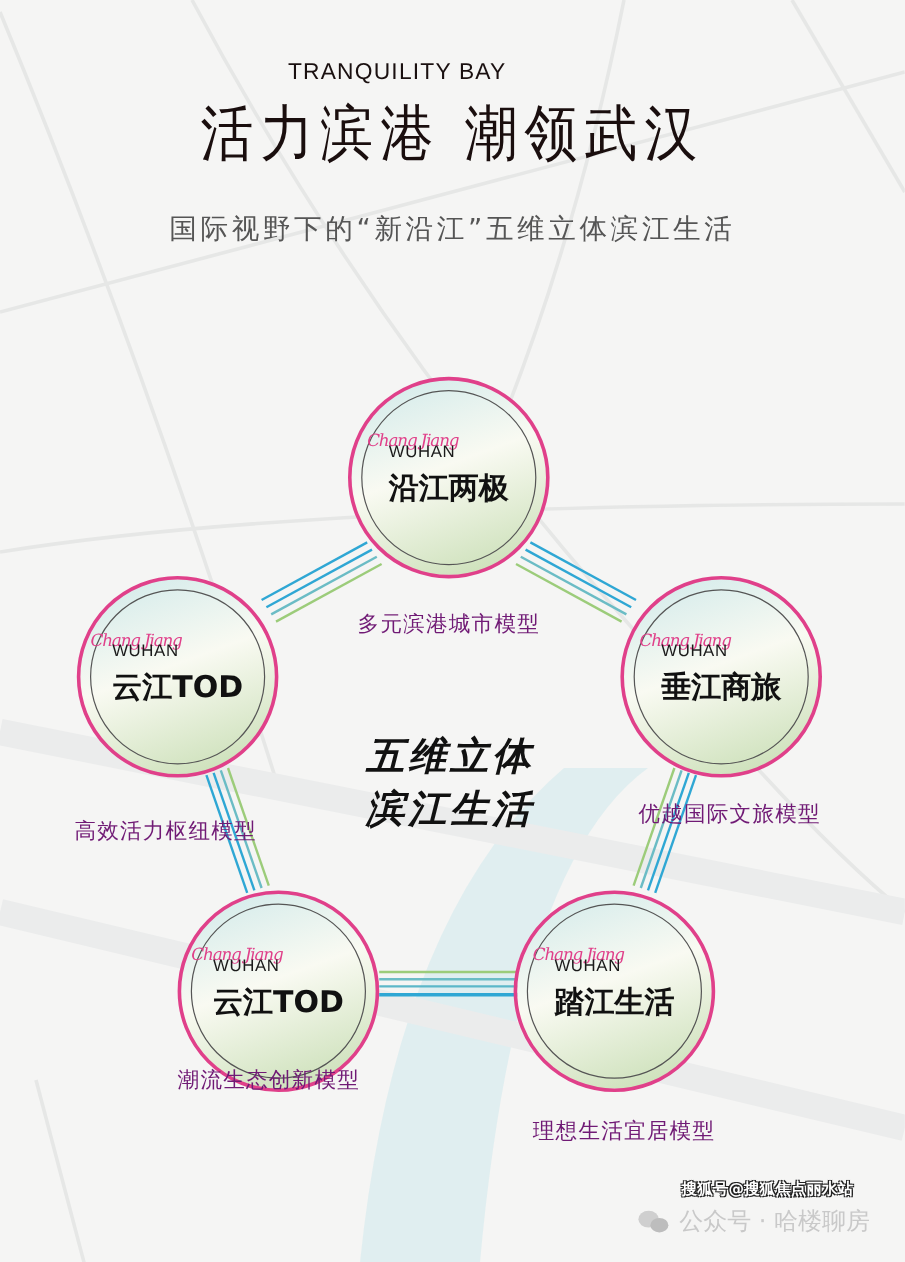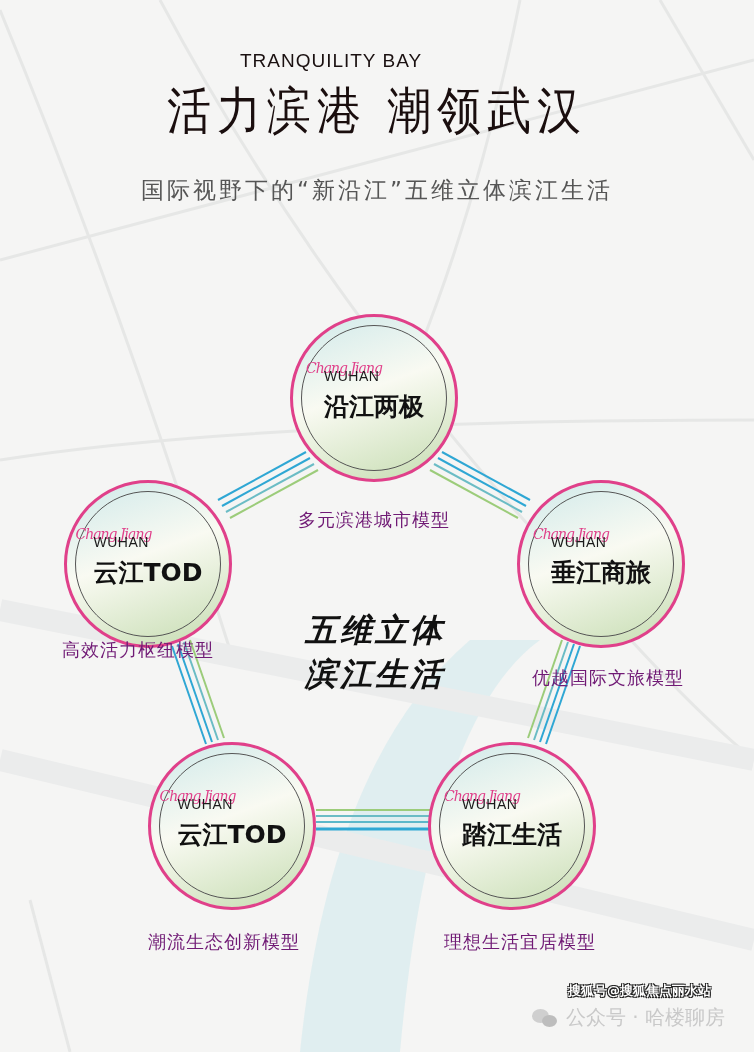--- a/index.html
+++ b/index.html
@@ -150,21 +150,21 @@
 <div class="node" style="left:64px; top:480px;">
   <div class="node-inner"></div>
   <div class="node-content">
     <div class="logo">
       <span class="logo-script">Chang Jiang</span>
       <span class="logo-text">WUHAN</span>
     </div>
     <div class="node-title">云江TOD</div>
   </div>
 </div>
-<div class="caption" style="left:38px; width:200px; top:638px;font-family:Liberation Mono, monospace;">高效活力枢纽模型</div>
+<div class="caption" style="left:38px; width:200px; top:680px;font-family:Liberation Mono, monospace;">高效活力枢纽模型</div>
 
 <div class="node" style="left:517px; top:480px;">
   <div class="node-inner"></div>
   <div class="node-content">
     <div class="logo">
       <span class="logo-script">Chang Jiang</span>
       <span class="logo-text">WUHAN</span>
     </div>
     <div class="node-title">垂江商旅</div>
   </div>
@@ -179,21 +179,21 @@
 <div class="node" style="left:148px; top:742px;">
   <div class="node-inner"></div>
   <div class="node-content">
     <div class="logo">
       <span class="logo-script">Chang Jiang</span>
       <span class="logo-text">WUHAN</span>
     </div>
     <div class="node-title">云江TOD</div>
   </div>
 </div>
-<div class="caption" style="left:124px; width:200px; top:930px;">潮流生态创新模型</div>
+<div class="caption" style="left:124px; width:200px; top:888px;">潮流生态创新模型</div>
 
 <div class="node" style="left:428px; top:742px;">
   <div class="node-inner"></div>
   <div class="node-content">
     <div class="logo">
       <span class="logo-script">Chang Jiang</span>
       <span class="logo-text">WUHAN</span>
     </div>
     <div class="node-title">踏江生活</div>
   </div>

